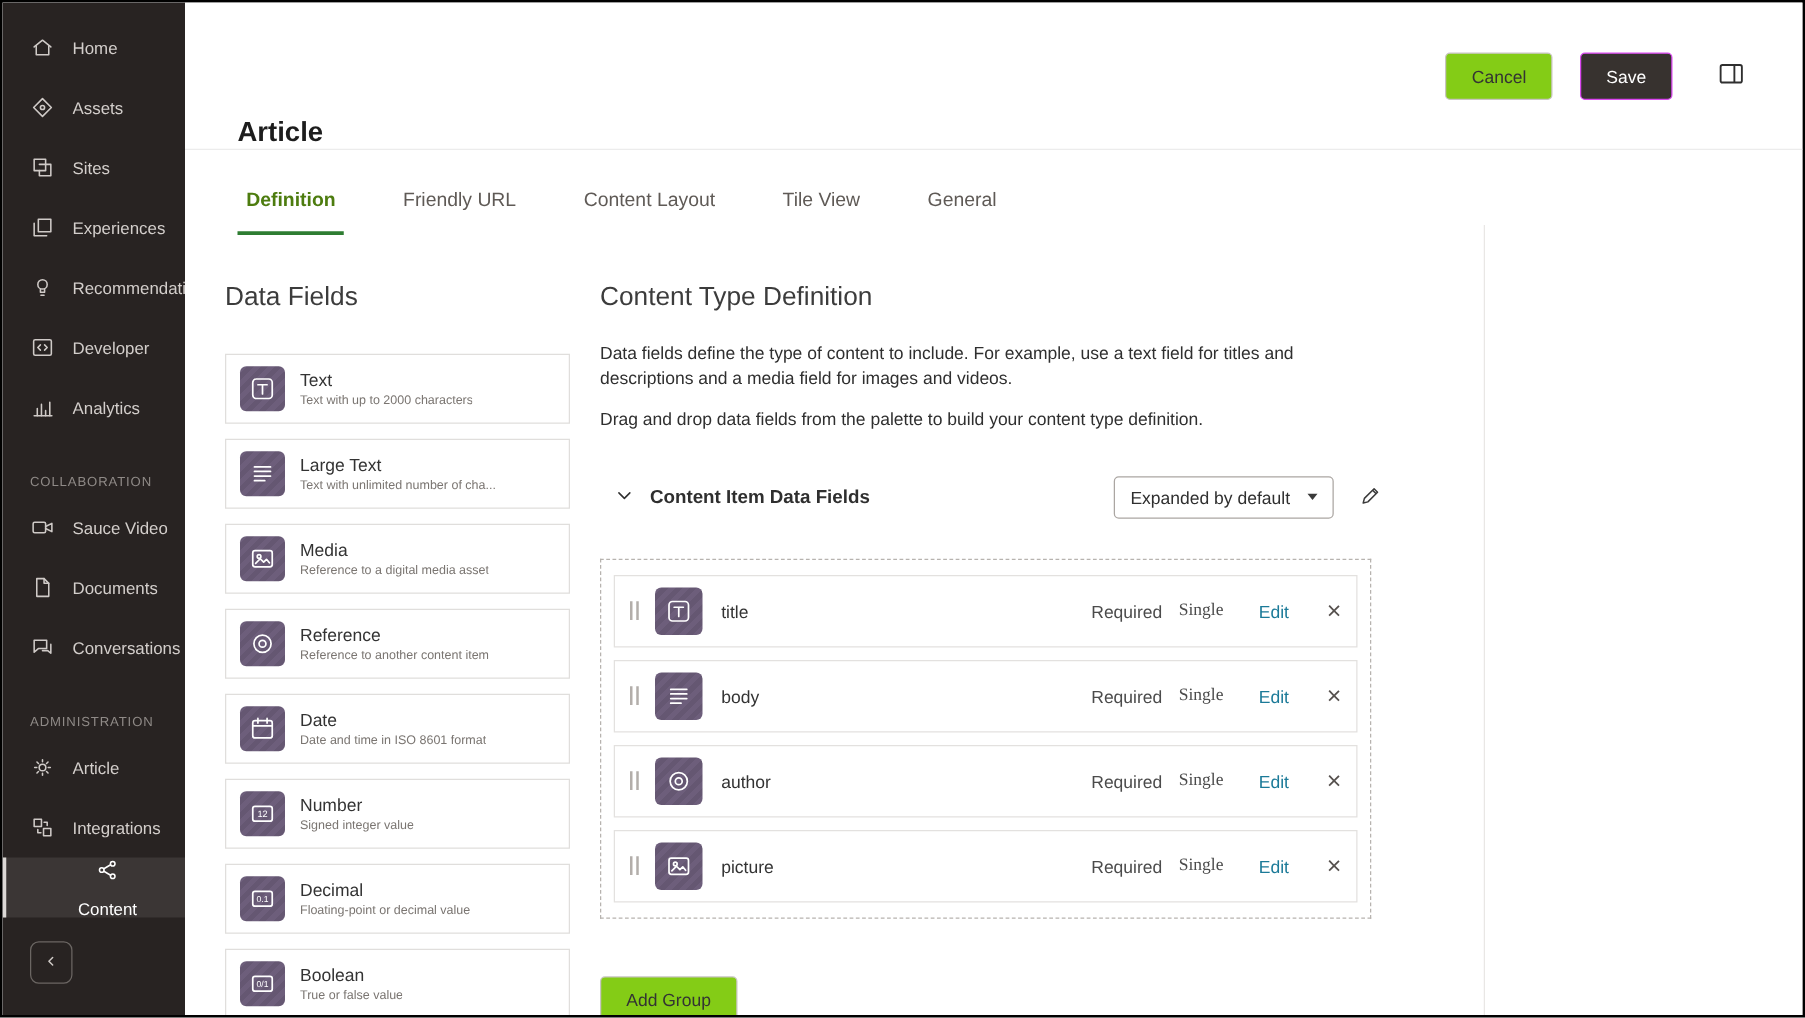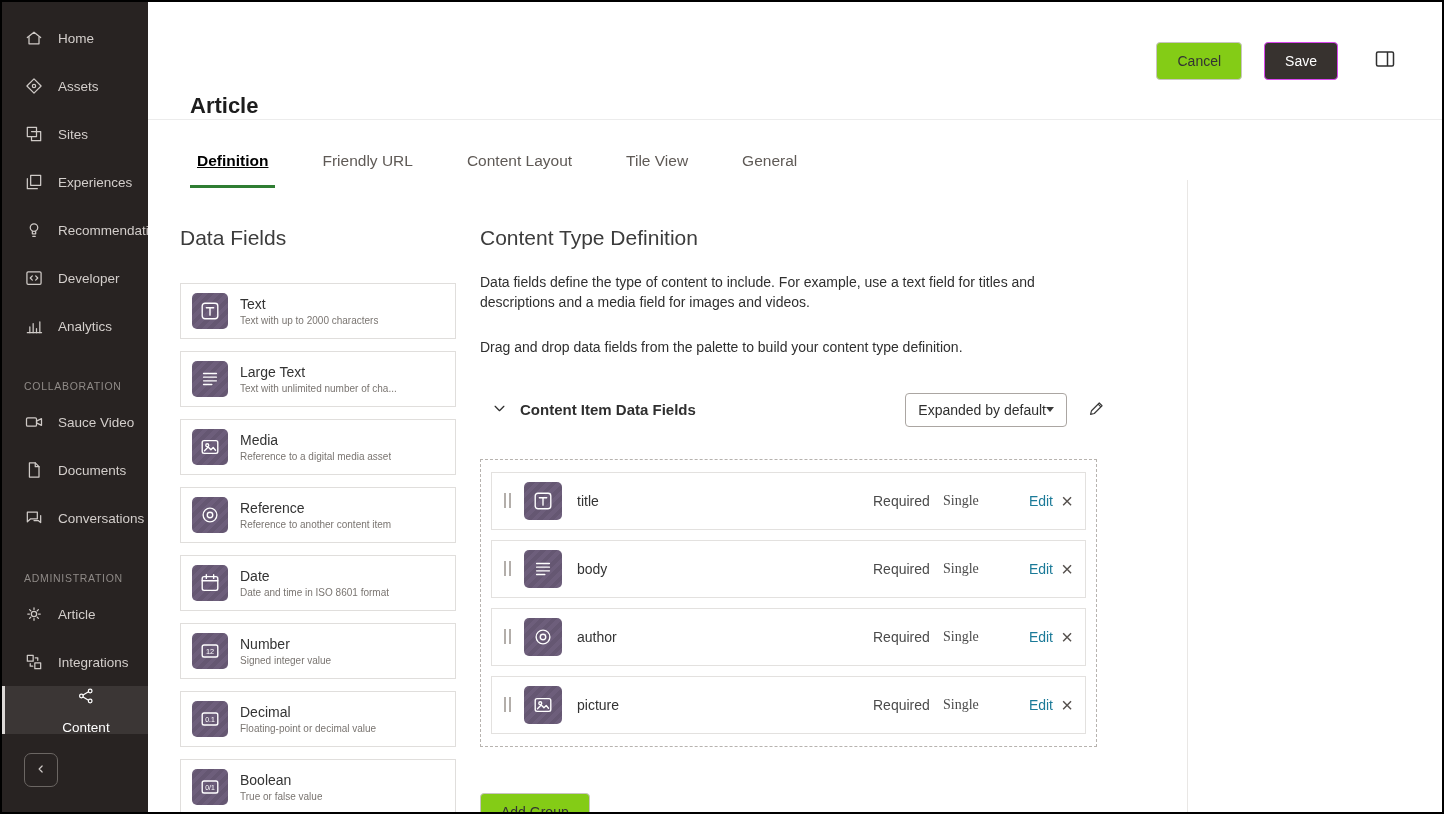--- a/index.html
+++ b/index.html
@@ -28,54 +28,54 @@
   .page-title{font-size:22px;font-weight:700;color:#1d1d1d;margin-left:32px;}
   .top-actions{position:absolute;right:44px;top:0;height:100%;display:flex;align-items:center;gap:22px;}
   .btn{font-family:"Liberation Sans",sans-serif;font-size:14px;border-radius:4px;padding:10px 20px;cursor:pointer;}
   .btn-secondary{background:#84cc16;border:1px solid #c8c4c1;color:#333;}
   .btn-primary{background:#37322f;border:1px solid #d946ef;color:#fff;}
   .panel-toggle{margin-left:12px;width:26px;height:26px;display:flex;align-items:center;justify-content:center;cursor:pointer;background:none;border:none;}
   .panel-toggle svg{width:24px;height:24px;stroke:#2f2f2f;fill:none;stroke-width:1.5;}
   
   .tabs{position:absolute;left:42px;top:150px;display:flex;gap:40px;}
   .tab{font-size:15.5px;color:#5f5a56;padding:0 7px 15px 7px;cursor:pointer;border-bottom:3px solid transparent;}
-  .tab.active{color:#000000;font-weight:700;border-bottom-color:#2e7d32;text-decoration:underline;}
+  .tab.active{color:#4d7c0f;font-weight:700;border-bottom-color:#2e7d32;}
   .right-divider{position:absolute;left:1039px;top:178px;bottom:0;width:1px;background:#e9e7e5;}
   
   .palette-title{position:absolute;left:32px;top:224px;font-size:21px;color:#3c3c3c;font-weight:400;}
   .palette{position:absolute;left:32px;top:281px;width:276px;}
   .pcard{display:flex;align-items:center;gap:12px;border:1px solid #e0dedc;background:#fff;height:56px;padding:9px 11px;margin-bottom:12px;cursor:grab;}
   .ptext{display:flex;flex-direction:column;gap:3px;overflow:hidden;}
   .fname{font-size:14px;color:#333;}
   .fdesc{font-size:10px;color:#7a7571;white-space:nowrap;overflow:hidden;text-align:center;}
   .ficon{width:36px;height:36px;border-radius:5px;flex:none;display:flex;align-items:center;justify-content:center;
     background:repeating-linear-gradient(135deg,#6d5e7b 0 4px,#655772 4px 8px);}
   .ficon svg{width:22px;height:22px;stroke:#fff;fill:none;stroke-width:1.5;stroke-linecap:round;stroke-linejoin:round;}
   
   .defcol{position:absolute;left:332px;top:224px;width:628px;}
   .def-title{font-size:21px;color:#3c3c3c;font-weight:400;}
   .def-p{font-size:14px;line-height:1.45;color:#2f2f2f;width:582px;margin-top:22px;}
-  .def-p + .def-p{margin-top:24px;}
+  .def-p + .def-p{margin-top:12px;}
   .group-header{margin-top:34px;display:flex;align-items:center;height:38px;}
   .chev-btn{background:none;border:none;cursor:pointer;width:22px;height:22px;display:flex;align-items:center;justify-content:center;margin-left:8px;}
   .chev-btn svg{width:15px;height:15px;stroke:#2f2f2f;fill:none;stroke-width:2;stroke-linecap:round;stroke-linejoin:round;}
   .group-title{font-size:15px;font-weight:700;color:#2f2f2f;margin-left:10px;}
-  .display-select{margin-left:auto;display:flex;align-items:center;border:1px solid #aba6a2;border-radius:4px;background:#fff;padding:8px 12px;font-size:14px;color:#2f2f2f;cursor:pointer;}
+  .display-select{margin-left:auto;display:flex;align-items:center;gap:14px;border:1px solid #aba6a2;border-radius:4px;background:#fff;padding:8px 12px;font-size:14px;color:#2f2f2f;cursor:pointer;}
   .caret{width:0;height:0;border-left:4.5px solid transparent;border-right:4.5px solid transparent;border-top:5.5px solid #3a3a3a;}
   .pencil-btn{background:none;border:none;cursor:pointer;margin-left:17px;width:24px;height:24px;display:flex;align-items:center;justify-content:center;}
   .pencil-btn svg{width:19px;height:19px;stroke:#3a3a3a;fill:none;stroke-width:1.5;stroke-linejoin:round;}
   .dropzone{margin-top:30px;border:1px dashed #b7b3af;padding:12px 10px;width:617px;}
   .frow{display:flex;align-items:center;height:58px;border:1px solid #e3e1df;background:#fff;padding:0 12px;margin-bottom:10px;}
   .frow:last-child{margin-bottom:0;}
   .drag{width:7px;height:15px;border-left:2px solid #b3aeaa;border-right:2px solid #b3aeaa;margin-right:13px;flex:none;cursor:grab;}
   .frow .ficon{width:38px;height:38px;margin-right:15px;}
   .rname{font-size:14px;color:#333;flex:1;}
   .rreq{width:70px;font-size:14px;color:#4b4b4b;}
   .rarity{width:64px;font-size:14px;color:#4b4b4b;font-family:Liberation Serif, serif;}
-  .redit{width:46px;font-size:14px;color:#1b7a98;cursor:pointer;text-align:right;}
+  .redit{width:46px;font-size:14px;color:#1b7a98;cursor:pointer;}
   .rclose{width:20px;font-size:20px;color:#56514e;text-align:right;cursor:pointer;line-height:1;background:none;border:none;}
   .add-group{margin-top:46px;}
 </style>
 </head>
 <body>
 
 <div class="sidebar">
   <div class="side-nav">
 
     <div class="side-item">

